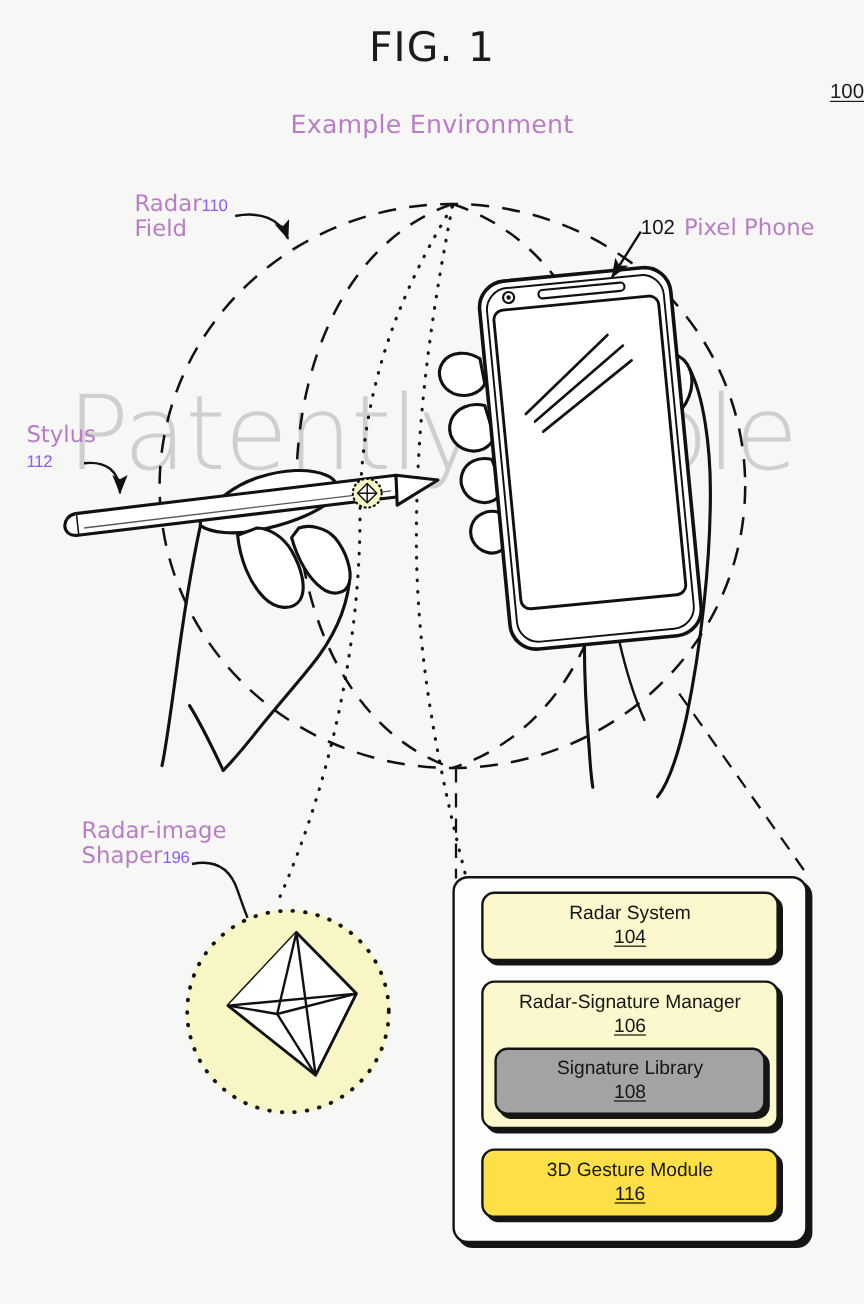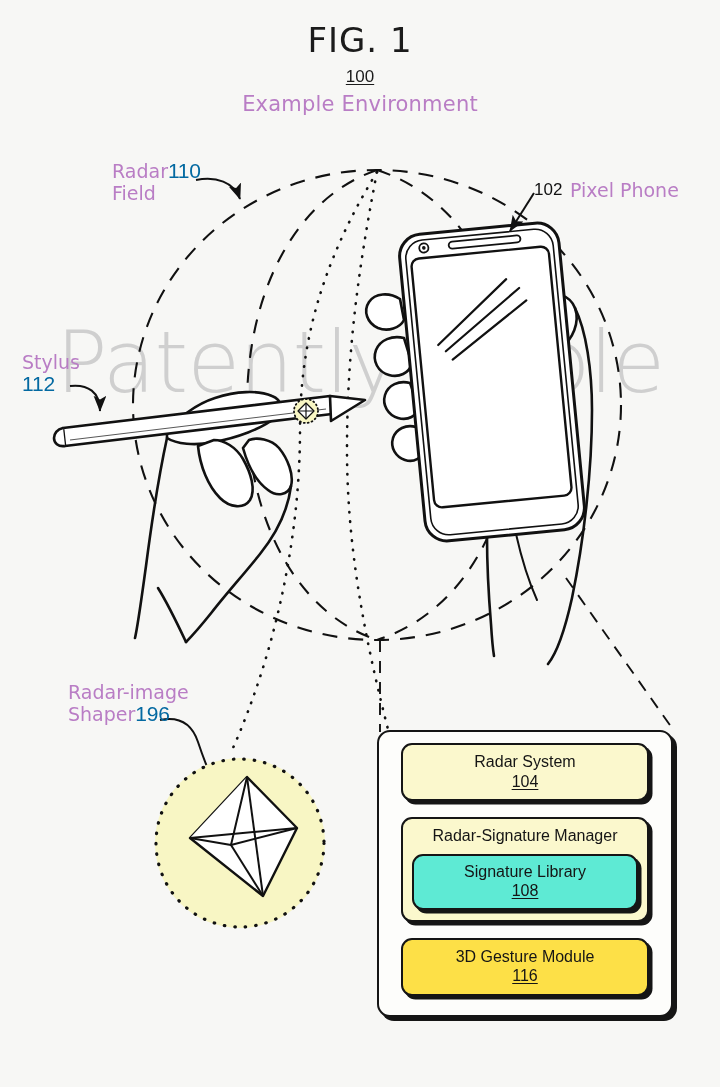--- a/index.html
+++ b/index.html
@@ -33,21 +33,21 @@
     letter-spacing: 1px;
     color: #1b1b1b;
     font-family: "DejaVu Sans", sans-serif;
     font-weight: 400;
   }
   .fig-num {
     position: absolute;
     left: 0;
     right: 0;
     top: 67px;
-    text-align: center;
+    text-align: right;
     font-size: 17px;
     color: #1b1b1b;
     font-family: "Liberation Sans", sans-serif;
   }
   .fig-num span {
     text-decoration: underline;
     text-underline-offset: 2px;
   }
   .fig-subtitle {
     position: absolute;
@@ -64,23 +64,23 @@
   
   .callout {
     position: absolute;
     color: #b97dc5;
     font-family: "DejaVu Sans", sans-serif;
     font-size: 19px;
     line-height: 1.08;
     white-space: nowrap;
   }
   .callout .ref {
-    color: #0369a1;
+    color: #8b5cf6;
     font-family: "Liberation Sans", sans-serif;
-    font-size: 21px;
+    font-size: 14px;
     font-weight: 400;
     letter-spacing: -.2px;
     text-align: center;
   }
 
   #label-radar-field { left: 112px; top: 160px; }
   #label-stylus      { left: 22px;  top: 352px; }
   #label-pixel-phone { left: 570px; top: 180px; }
   #label-shaper      { left: 68px;  top: 682px; }
   #ref-102-top { position:absolute; left:534px; top:180px; color:#111;
@@ -148,21 +148,21 @@
     box-sizing: border-box;
   }
   .mod:last-child { margin-bottom: 3px; }
   .mod .num {
     display: block;
     text-decoration: underline;
     text-underline-offset: 2px;
   }
   .mod.yellow   { background: #fbf8cd; }
   .mod.lavender { background: #fde047; }
-  .mod.nested   { background: #5eead4; margin: 8px 3px 2px 3px; padding: 6px 6px 7px 6px; }
+  .mod.nested   { background: #a3a3a3; margin: 8px 3px 2px 3px; padding: 6px 6px 7px 6px; }
   .mod.has-child { padding-bottom: 8px; }
 </style>
 </head>
 <body>
 
 <div id="figure-root">
 
   <div class="fig-title">FIG. 1</div>
   <div class="fig-num"><span>100</span></div>
   <div class="fig-subtitle">Example Environment</div>
@@ -335,20 +335,21 @@
 
   <div id="device-block">
 
     <div class="mod yellow">
       <span>Radar System</span>
       <span class="num">104</span>
     </div>
 
     <div class="mod yellow has-child">
       <span>Radar-Signature Manager</span>
+      <span class="num">106</span>
       <div class="mod nested">
         <span>Signature Library</span>
         <span class="num">108</span>
       </div>
     </div>
 
     <div class="mod lavender">
       <span>3D Gesture Module</span>
       <span class="num">116</span>
     </div>

